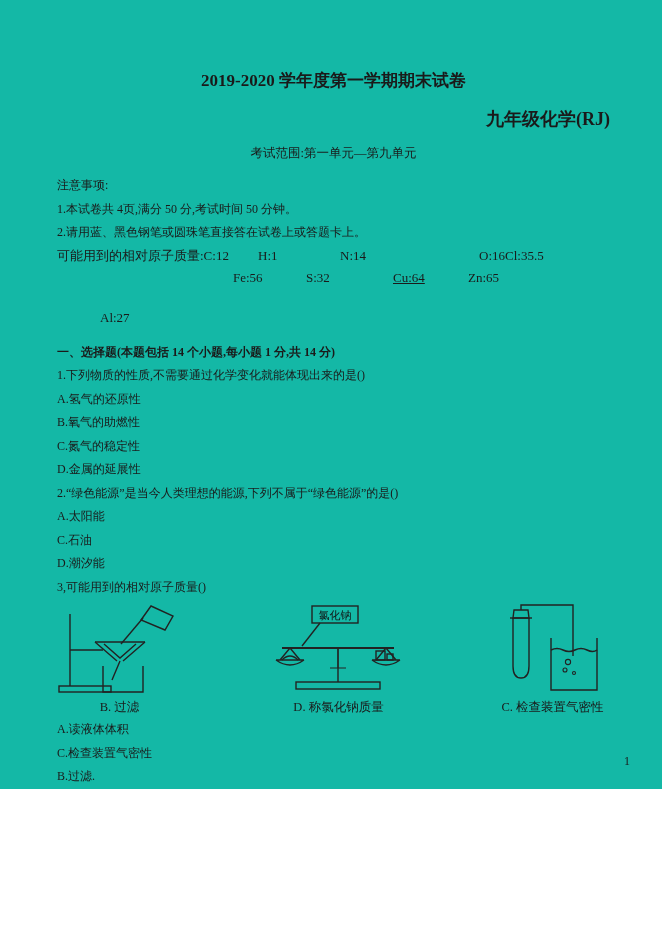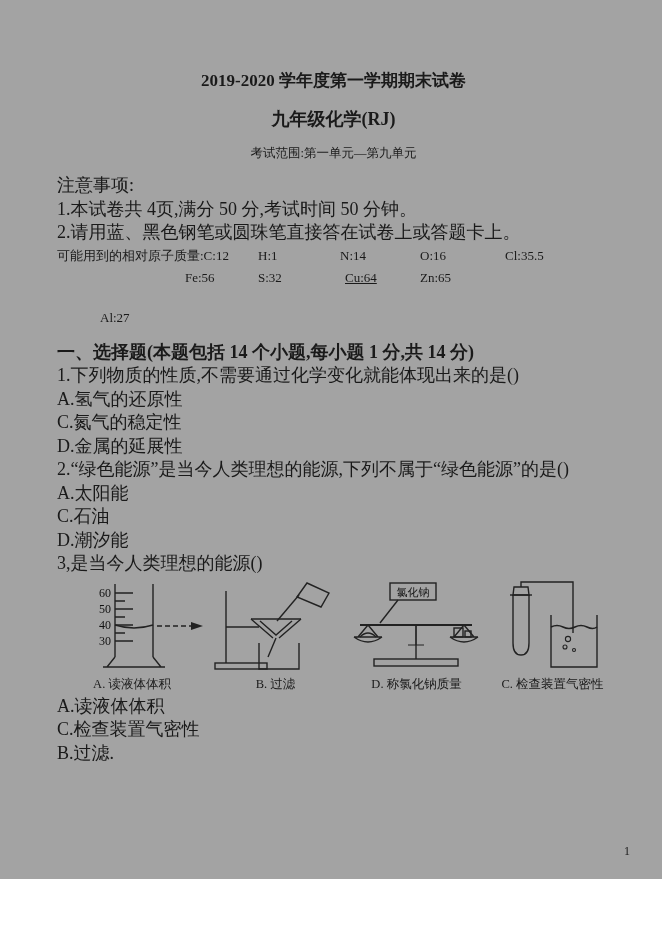--- a/index.html
+++ b/index.html
@@ -1,36 +1,36 @@
 <!DOCTYPE html>
 <html><head>
 <meta charset="utf-8">
 <style>
   * { box-sizing: border-box; margin: 0; padding: 0; }
   html, body { background: #ffffff; }
   body { font-family: "Liberation Serif", "DejaVu Serif", serif; color: #1a1a1a; }
   .page {
     position: relative;
     width: 662px;
-    height: 879px;
-    background: #a3a3a3;
+    height: 789px;
+    background: #14b8a6;
     overflow: hidden;
   }
   .content { padding: 70px 52px 0 57px; }
   .title  { text-align: center; font-weight: bold; font-size: 17px; line-height: 22px; }
-  .subject{ text-align: center; font-weight: bold; font-size: 18px; line-height: 24px; margin-top: 15px; }
+  .subject{ text-align: right; font-weight: bold; font-size: 18px; line-height: 24px; margin-top: 15px; }
   .scope  { text-align: center; font-size: 12.5px; line-height: 17px; margin-top: 14px; }
   .body-block { margin-top: 12px; }
-  .line { font-size: 18px; line-height: 23.5px; white-space: nowrap; }
+  .line { font-size: 12px; line-height: 23.5px; white-space: nowrap; }
   .section { font-weight: bold; margin-top: 12px; }
   .mass-row { display: flex; font-size: 13px; line-height: 22px; }
   .mass-row span { display: inline-block; }
-  .w0 { width: 201px; } .w1 { width: 82px; } .w2 { width: 80px; } .w3 { width: 85px; }
+  .w0 { width: 201px; } .w1 { width: 82px; } .w2 { width: 80px; } .w3 { width: 85px; text-align: right; }
   .indent { margin-left: 43px; }
-  .v0 { width: 85px; margin-top: 40px; } .v1 { width: 73px; } .v2 { width: 87px; } .v3 { width: 75px; text-decoration: underline; }
+  .v0 { width: 85px; margin-top: 40px; } .v1 { width: 73px; margin-left: 48px; } .v2 { width: 87px; } .v3 { width: 75px; text-decoration: underline; }
   .figure-strip {
     display: flex; justify-content: space-between; align-items: flex-end;
     margin: 5px 0 2px 0;
   }
   .fig { display: flex; flex-direction: column; align-items: center; }
   .caption { font-size: 12.5px; line-height: 18px; margin-top: 2px; white-space: nowrap; }
   svg { display: block; }
   svg text { font-family: "Liberation Serif", "DejaVu Serif", serif; }
   .page-number {
     position: absolute; right: 32px; bottom: 20px;
@@ -66,54 +66,37 @@
       <span class="v2">S:32</span>
       <span class="v3">Cu:64</span>
       <span>Zn:65</span>
     </div>
 
     <div class="line section">一、选择题(本题包括 14 个小题,每小题 1 分,共 14 分)</div>
 
     <div>
       <div class="line">1.下列物质的性质,不需要通过化学变化就能体现出来的是()</div>
       <div class="line">A.氢气的还原性</div>
+      <div class="line">B.氧气的助燃性</div>
       <div class="line">C.氮气的稳定性</div>
       <div class="line">D.金属的延展性</div>
     </div>
 
     <div>
       <div class="line">2.“绿色能源”是当今人类理想的能源,下列不属于“绿色能源”的是()</div>
       <div class="line">A.太阳能</div>
       <div class="line">C.石油</div>
       <div class="line">D.潮汐能</div>
     </div>
 
     <div>
-      <div class="line">3,是当今人类理想的能源()</div>
+      <div class="line">3,可能用到的相对原子质量()</div>
 
       <div class="figure-strip">
 
-        <div class="fig">
-          <svg width="150" height="92" viewBox="0 0 150 92">
-            <g stroke="#222" stroke-width="1.4" fill="none">
-              <path d="M58 3 V76 M96 3 V76"></path>
-              <path d="M58 76 L50 86 M96 76 L104 86 M46 86 H108"></path>
-              <path d="M58 12 H76 M58 28 H76 M58 44 H76 M58 60 H76"></path>
-              <path d="M58 20 H68 M58 36 H68 M58 52 H68"></path>
-              <path d="M58 44 Q77 50 96 44"></path>
-              <path d="M100 45 H134" stroke-dasharray="5 3"></path>
-            </g>
-            <polygon points="134,41 146,45 134,49" fill="#222"></polygon>
-            <text x="54" y="16" text-anchor="end" font-size="12" fill="#111">60</text>
-            <text x="54" y="32" text-anchor="end" font-size="12" fill="#111">50</text>
-            <text x="54" y="48" text-anchor="end" font-size="12" fill="#111">40</text>
-            <text x="54" y="64" text-anchor="end" font-size="12" fill="#111">30</text>
-          </svg>
-          <div class="caption">A. 读液体体积</div>
-        </div>
 
         <div class="fig">
           <svg width="125" height="92" viewBox="0 0 125 92">
             <g stroke="#222" stroke-width="1.4" fill="none">
               <rect x="2" y="82" width="52" height="6"></rect>
               <path d="M13 10 V82"></path>
               <path d="M13 46 H46"></path>
               <path d="M38 38 H88"></path>
               <path d="M38 38 L60 57 M88 38 L66 57 M63 57 L55 76"></path>
               <path d="M47 40 L63 54 L79 40"></path>

